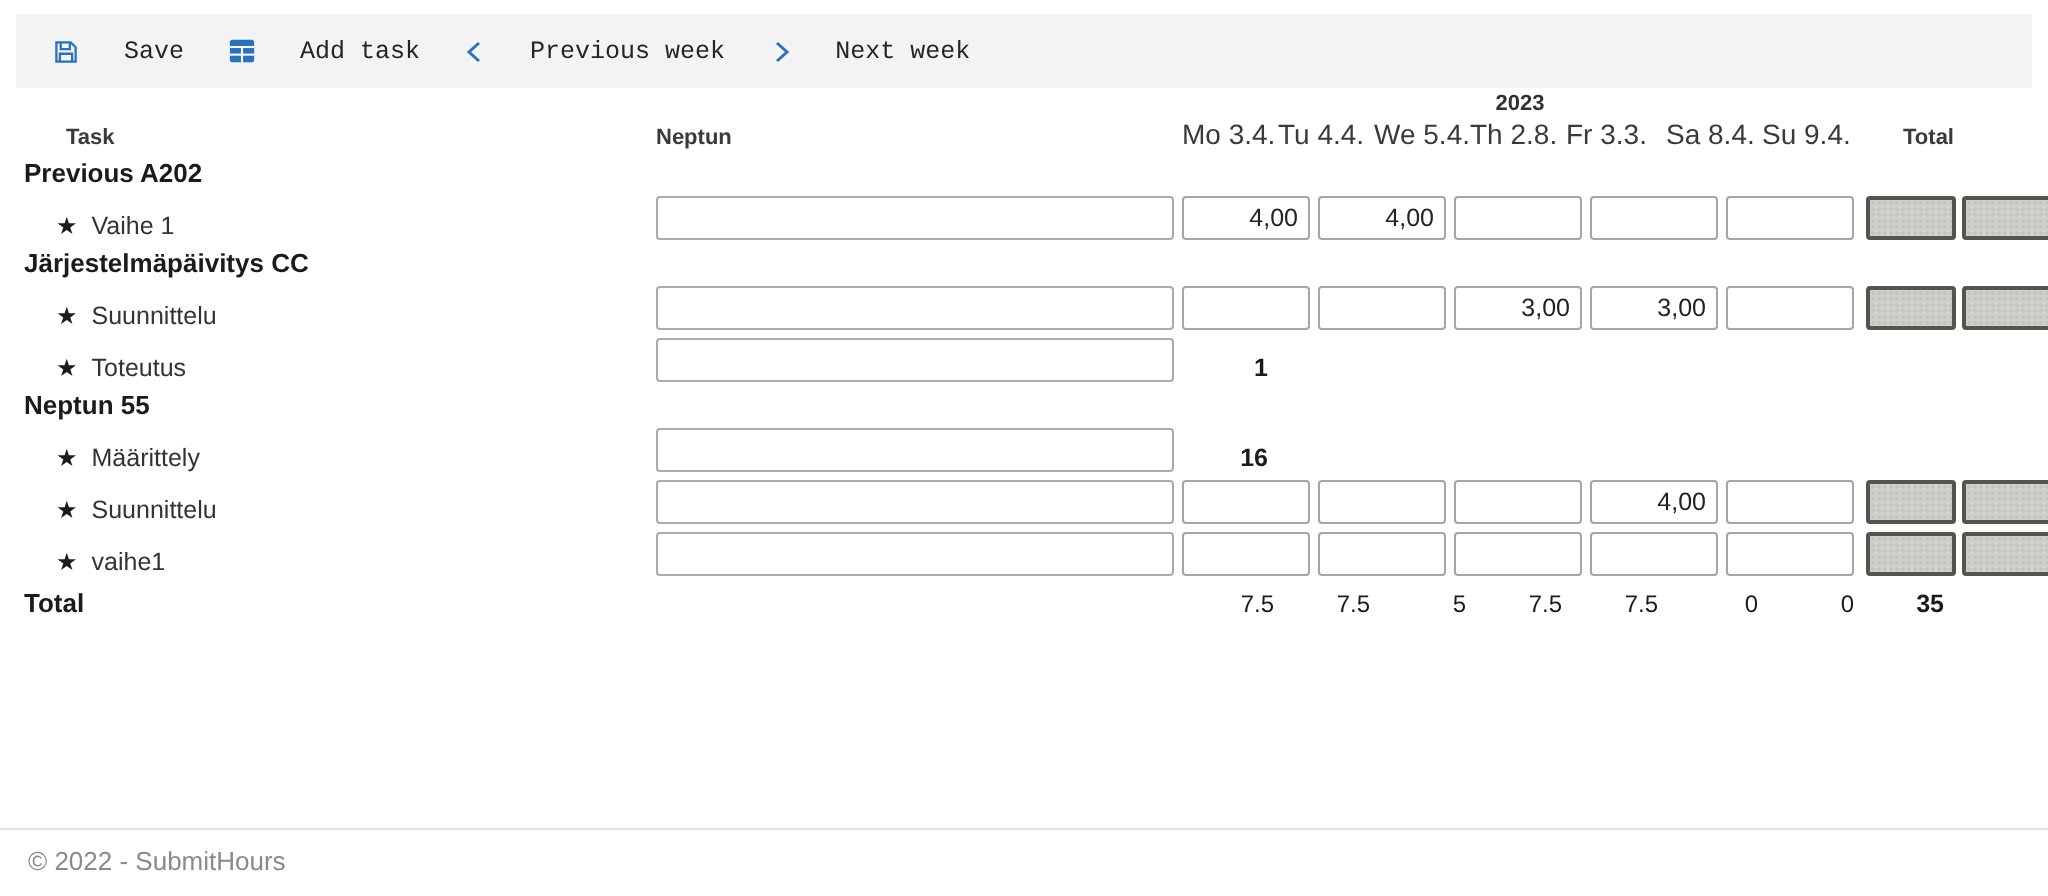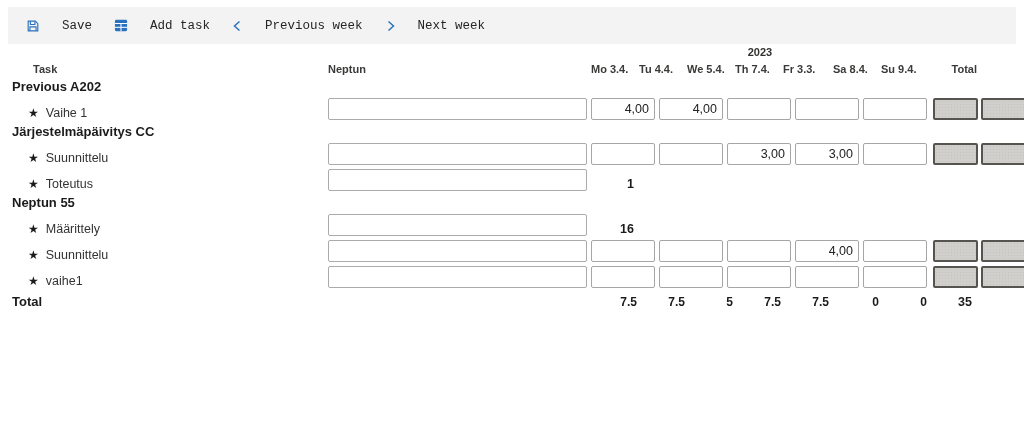--- a/index.html
+++ b/index.html
@@ -29,21 +29,21 @@
   .days { display:flex; }
 
   .year-row { height:14px; padding-top:1px; }
   .year-label { display:block; margin-left:591px; width:338px; text-align:center;
                 font-size:11px; font-weight:700; color:#323130; }
 
   .header-row { height:16px; }
   .hdr { font-size:11px; font-weight:700; color:#3b3a39; }
   .c-task.hdr { padding-left:33px; }
   .c-total.hdr { padding-right:0; }
-  .day-hdr { width:48px; font-size:11px; font-weight:700; color:#3b3a39; }
+  .day-hdr { width:48px; font-size:14px; font-weight:400; color:#3b3a39; }
   .first-wk { margin-left:2px; }
 
   .group-row { height:19px; }
   .group-name { font-size:13px; font-weight:700; color:#1b1b1b; padding-left:12px; }
 
   .task-row { height:26px; }
   .task-cell { display:flex; align-items:center; padding-left:28px; }
   .star { font-size:12px; color:#1b1b1b; margin-right:7px; line-height:1; }
   .task-label { font-size:12.5px; color:#333; }
 
@@ -54,21 +54,21 @@
                padding:0 5px; color:#222; }
   .wk-cell { width:45px; height:22px; margin-right:3px; border:2px solid var(--weekend-border);
              border-radius:2px; background-color:var(--weekend-fill);
              background-image:radial-gradient(#c6c4c1 1px, transparent 1px);
              background-size:3px 3px; }
   .row-total { font-weight:700; color:#1b1b1b; }
 
   .total-row { height:17px; margin-top:4px; }
   .total-label { font-size:13px; font-weight:700; color:#1b1b1b; padding-left:12px; }
   .day-total { width:48px; text-align:right; padding-right:2px; font-size:12px;
-               font-weight:700; color:#1b1b1b; }
+               font-weight:400; color:#1b1b1b; }
   .grand-total { font-weight:700; color:#1b1b1b; }
 
   
   .footer { position:absolute; left:0; top:407px; width:1024px; border-top:1px solid #e2e2e2;
             padding:7px 0 0 14px; }
   .footer span { font-size:13px; color:#8a8a8a; }
 </style>
 </head>
 <body>
 
@@ -112,21 +112,21 @@
       <span class="year-label">2023</span>
     </div>
 
     <div class="header-row">
       <div class="c-task hdr">Task</div>
       <div class="c-comment hdr">Neptun</div>
       <div class="days" id="day-headers">
           <div class="day-hdr">Mo 3.4.</div>
           <div class="day-hdr">Tu 4.4.</div>
           <div class="day-hdr">We 5.4.</div>
-          <div class="day-hdr">Th 7.4.</div>
+          <div class="day-hdr">Th 2.8.</div>
           <div class="day-hdr">Fr 3.3.</div>
           <div class="day-hdr first-wk">Sa 8.4.</div>
           <div class="day-hdr">Su 9.4.</div>
         </div>
       <div class="c-total hdr">Total</div>
     </div>
 
     <div id="sheet-body">
         <div class="row group-row">
           <div class="c-task group-name">Previous A202</div>
@@ -232,14 +232,17 @@
           <div class="day-total">5</div>
           <div class="day-total">7.5</div>
           <div class="day-total">7.5</div>
           <div class="day-total first-wk">0</div>
           <div class="day-total">0</div>
         </div>
       <div class="c-total grand-total">35</div>
     </div>
   </div>
 
+  <footer class="footer">
+    <span>© 2022 - SubmitHours</span>
+  </footer>
 
 </div>
 
 </body></html>

